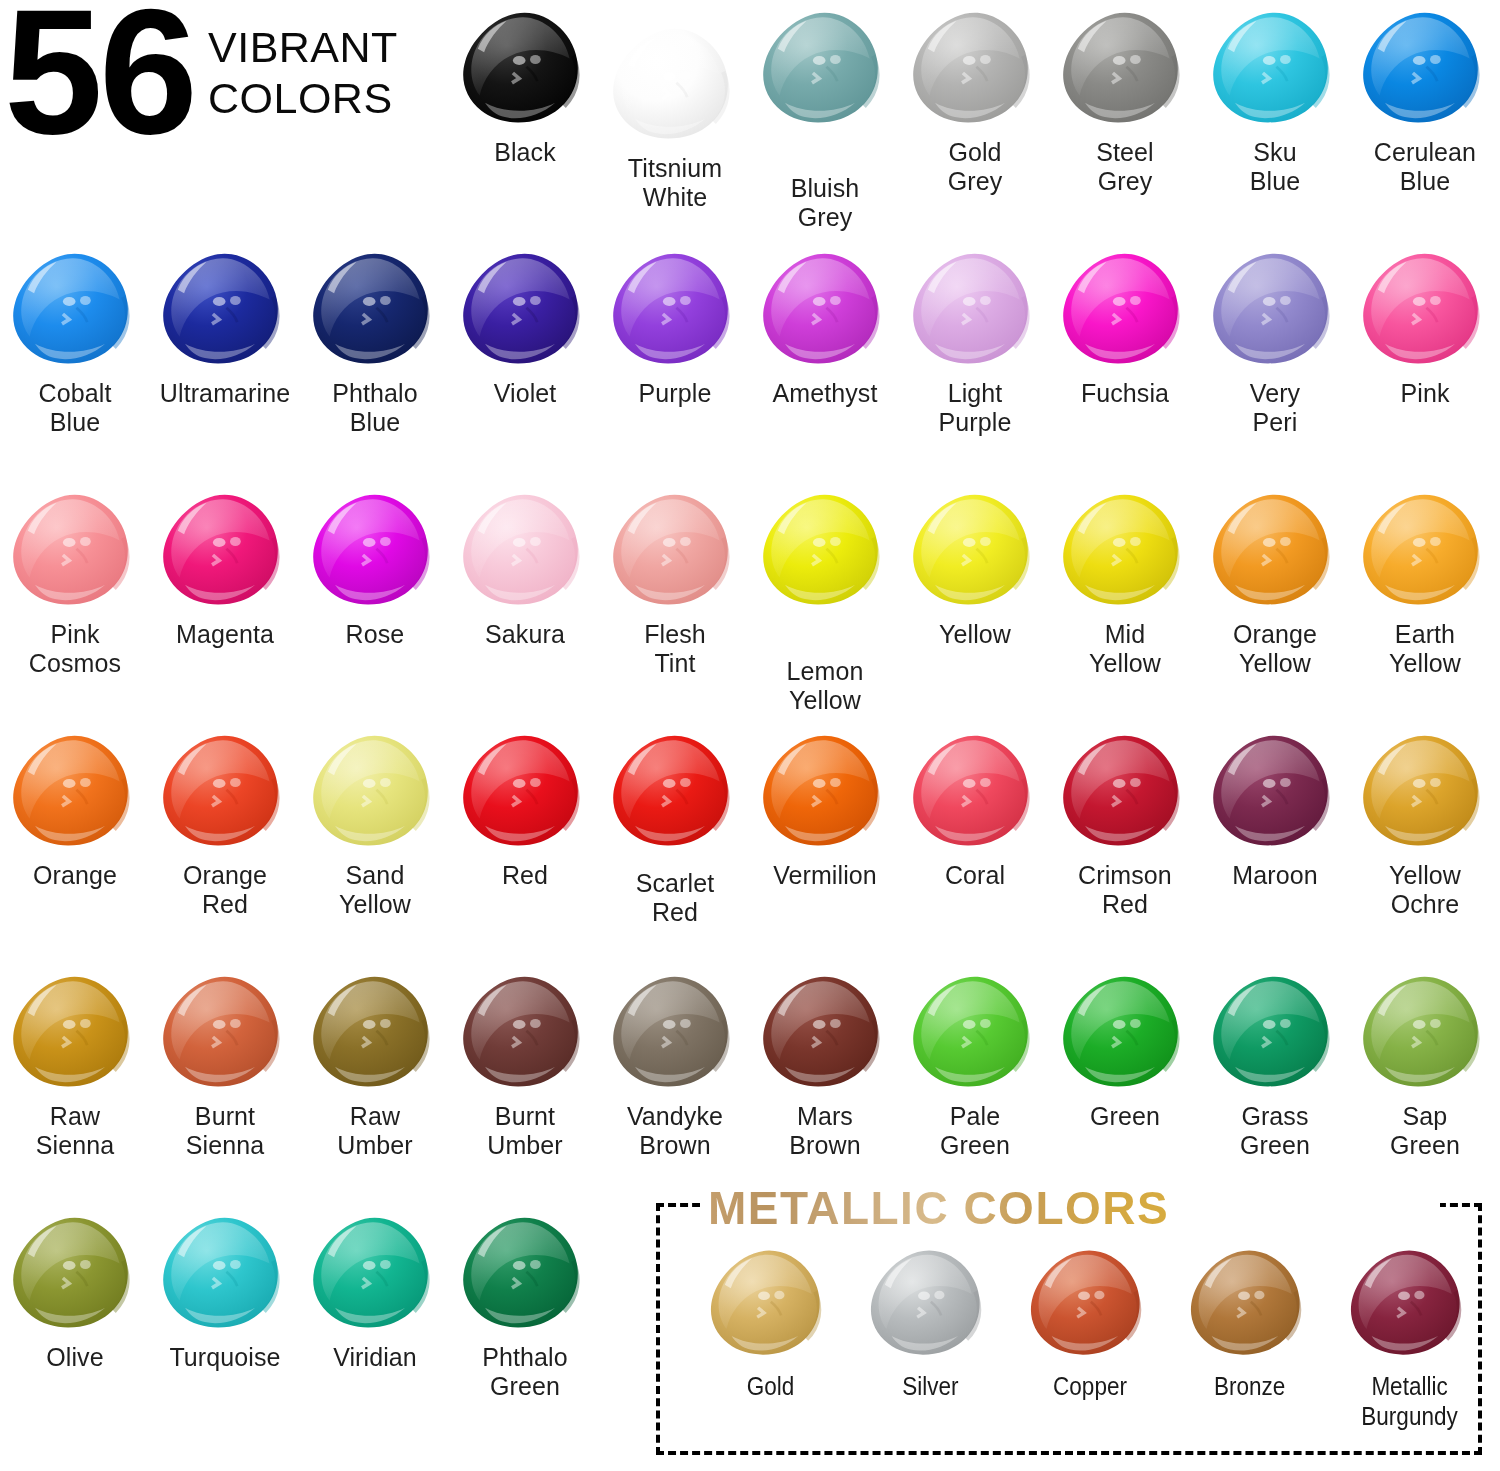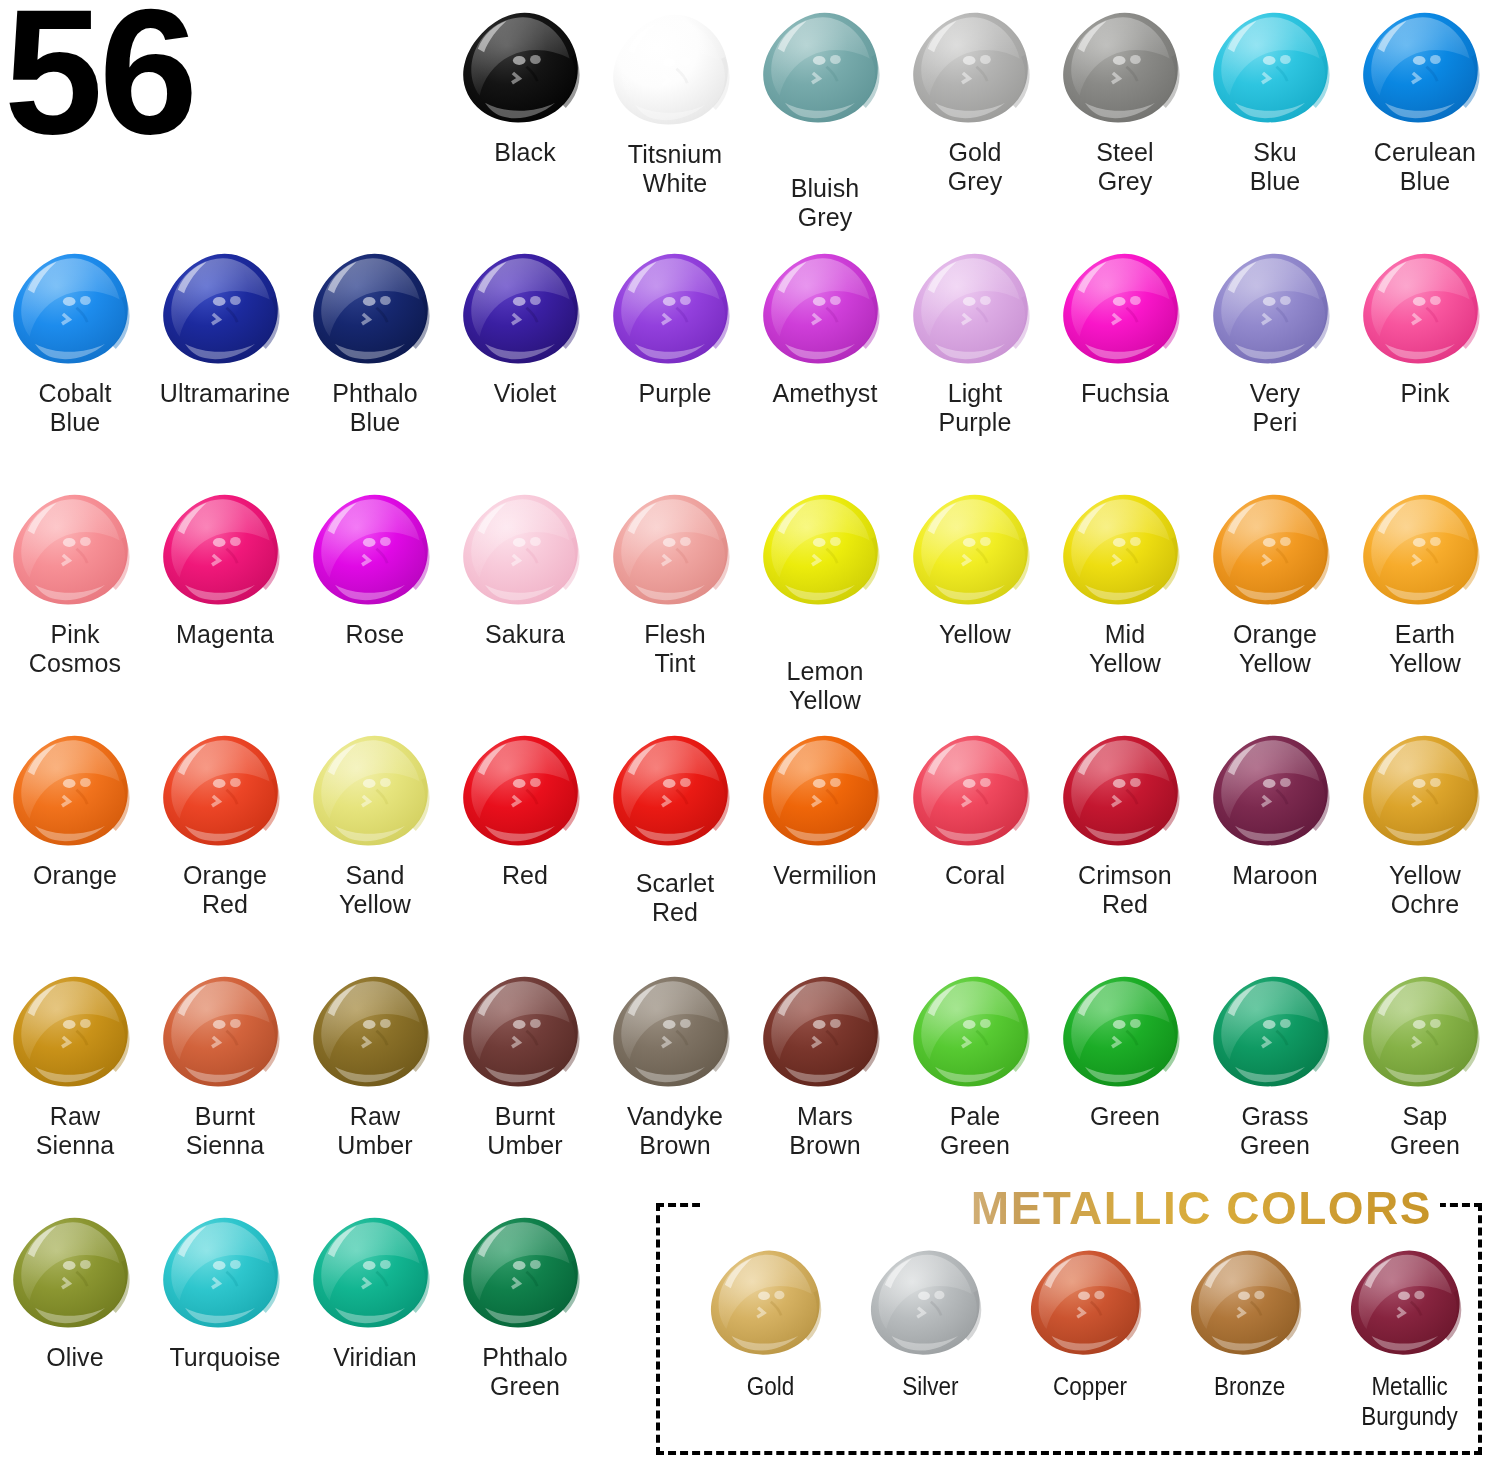--- a/index.html
+++ b/index.html
@@ -92,21 +92,21 @@
     height: 252px;
     border: 4px dashed #000000;
     box-sizing: border-box;
     background: #ffffff;
   }
   #metallic-title {
     position: absolute;
     left: 690px;
     top: 1181px;
     width: 760px;
-    text-align: right;
+    text-align: left;
     font-size: 46px;
     font-weight: 700;
     letter-spacing: 1.5px;
     background: linear-gradient(90deg,
       #c8a271 0%, #b9935f 10%, #c9a87a 22%, #d8bb8c 32%,
       #c79d55 44%, #d4a843 56%, #d9ad3c 68%, #cf9e34 82%, #c79529 100%);
     -webkit-background-clip: text;
     background-clip: text;
     color: transparent;
     -webkit-text-fill-color: transparent;
@@ -140,20 +140,24 @@
     font-weight: 400;
     white-space: pre-line;
     transform: scaleX(0.9);
   }
 </style>
 </head>
 <body>
 
 <div id="header">
   <div id="big-number">56</div>
+  <div id="header-words">
+    <div>VIBRANT</div>
+    <div>COLORS</div>
+  </div>
 </div>
 
 <div id="grid">
     <div class="cell" style="left: 450px; top: 2px;">
       <div class="blob-wrap">
 <svg class="blob" width="135" height="119" viewBox="0 0 150 132">
   <defs>
     <radialGradient id="g0" cx="38%" cy="30%" r="85%">
       <stop offset="0%" stop-color="#3a3a3a"></stop>
       <stop offset="42%" stop-color="#141414"></stop>
@@ -170,21 +174,21 @@
   <path d="M30 104 C52 116 84 116 108 104 C92 118 70 124 52 120 C43 118 35 112 30 104 Z" fill="#ffffff" opacity="0.34"></path>
   <ellipse cx="68" cy="57" rx="7" ry="5" fill="#ffffff" opacity="0.55"></ellipse>
   <ellipse cx="86" cy="56" rx="6" ry="5" fill="#ffffff" opacity="0.45"></ellipse>
   <path d="M61 71 L68 77 L60 82" fill="none" stroke="#ffffff" stroke-opacity="0.45" stroke-width="4"></path>
   <path d="M76 64 C82 69 86 74 88 80" fill="none" stroke="#000000" stroke-opacity="0.35" stroke-width="3"></path>
   <path d="M128 52 C136 70 134 92 118 108" fill="none" stroke="#000000" stroke-opacity="0.4" stroke-width="5"></path>
 </svg>
       </div>
       <div class="swatch-label">Black</div>
     </div>
-    <div class="cell" style="left: 600px; top: 4px;">
+    <div class="cell" style="left: 600px; top: 18px;">
       <div class="blob-wrap">
 <svg class="blob" width="135" height="119" viewBox="0 0 150 132">
   <defs>
     <radialGradient id="g1" cx="38%" cy="30%" r="85%">
       <stop offset="0%" stop-color="#ffffff"></stop>
       <stop offset="42%" stop-color="#fdfdfd"></stop>
       <stop offset="100%" stop-color="#e2e2e2"></stop>
     </radialGradient>
     <linearGradient id="h2" x1="0" y1="0" x2="0.4" y2="1">
       <stop offset="0%" stop-color="#ffffff" stop-opacity="0.72"></stop>

